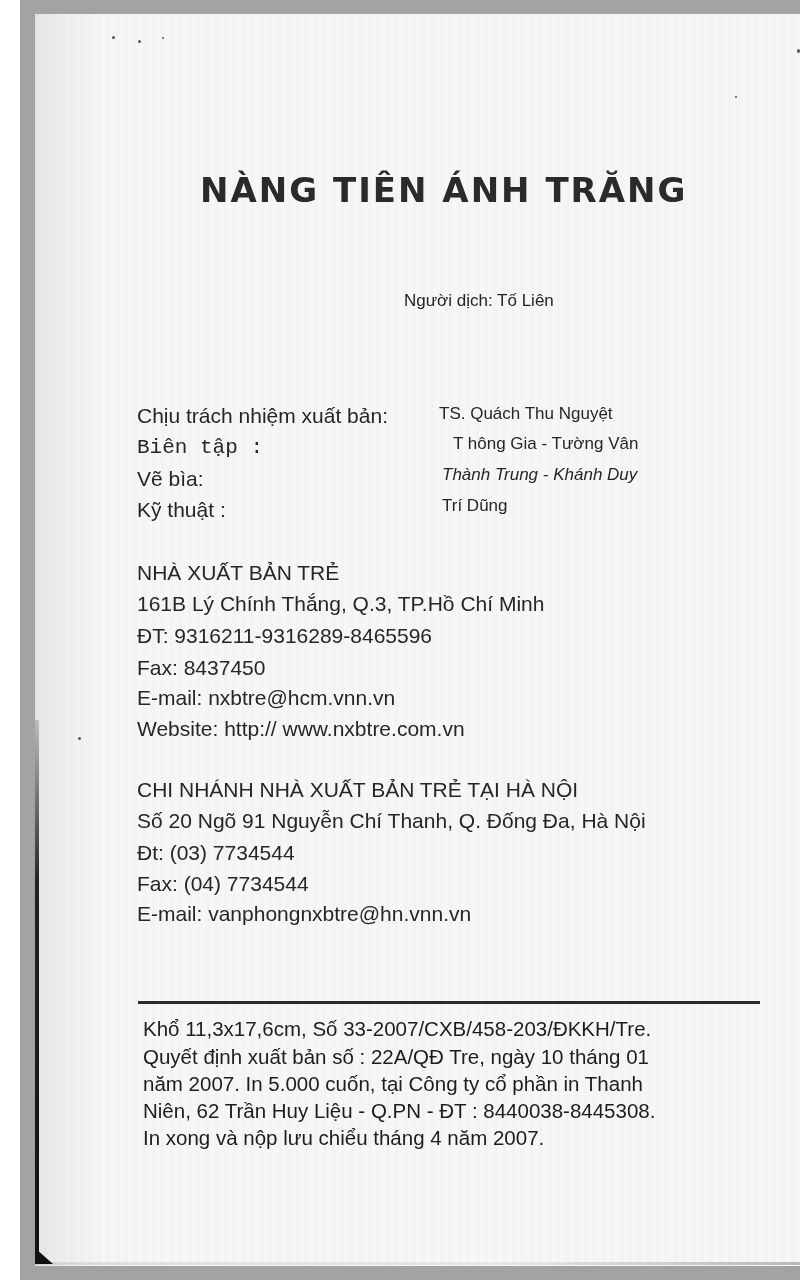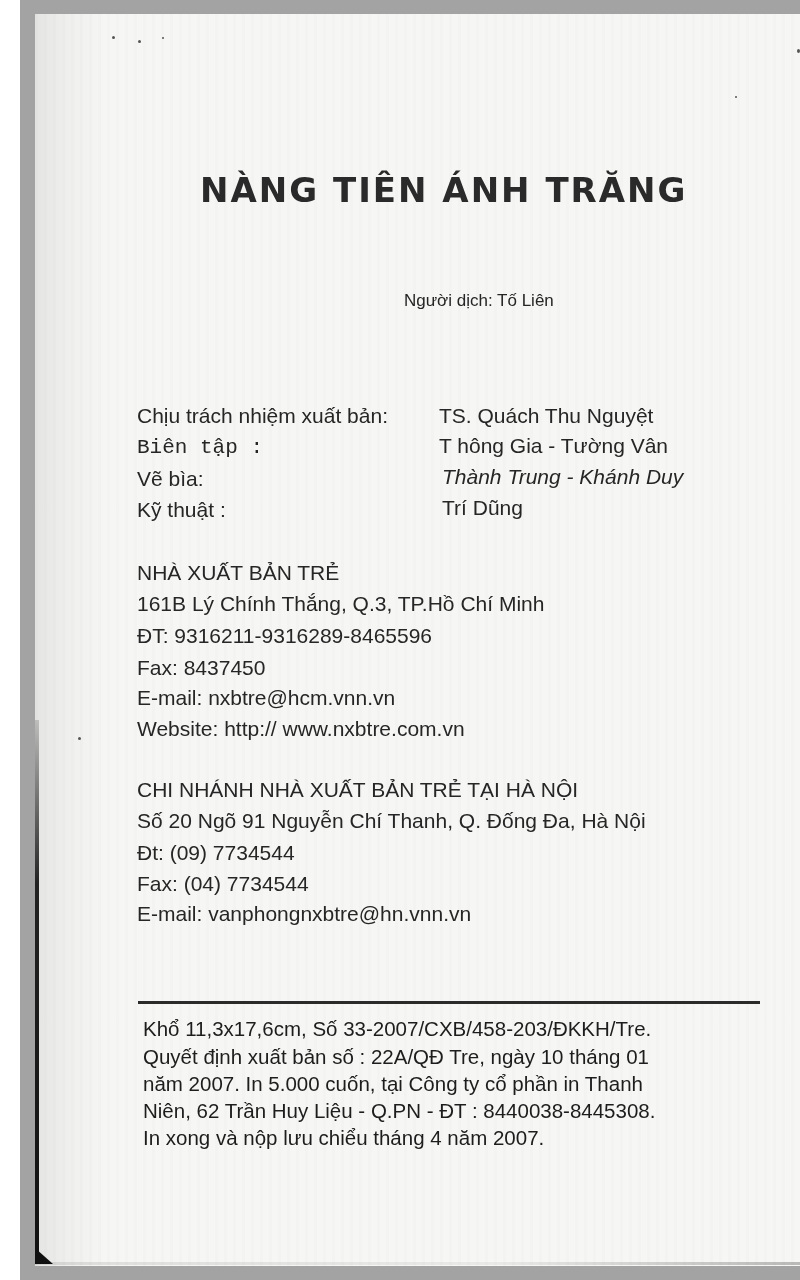--- a/index.html
+++ b/index.html
@@ -81,21 +81,21 @@
     }
     .line {
       position: absolute;
       white-space: nowrap;
       font-size: 21px;
       line-height: 26px;
       color: #262626;
     }
     .small { font-size: 17px; }
     .label { position: absolute; white-space: nowrap; font-size: 21px; color: #262626; }
-    .value { position: absolute; white-space: nowrap; font-size: 21px; color: #262626; }
+    .value { position: absolute; white-space: nowrap; font-size: 17px; color: #262626; }
 
     .rule {
       position: absolute;
       left: 118px;
       top: 1001px;
       width: 622px;
       height: 3px;
       background: #2b2b2b;
     }
     .colophon-line {
@@ -126,42 +126,42 @@
 
   <div class="title">NÀNG TIÊN ÁNH TRĂNG</div>
 
   <div class="line small" style="left:384px;top:288px;">Người dịch: Tố Liên</div>
 
   <div>
     <div class="label" style="left:117px;top:404px;">Chịu trách nhiệm xuất bản:</div>
     <div class="value" style="left:419px;top:404px;">TS. Quách Thu Nguyệt</div>
 
     <div class="label" style="left:117px;top:436px;font-family:Liberation Mono, monospace;">Biên tập :</div>
-    <div class="value" style="left:419px;top:434px;">T hông Gia   - Tường Vân</div>
+    <div class="value" style="left:433px;top:434px;">T hông Gia   - Tường Vân</div>
 
     <div class="label" style="left:117px;top:467px;">Vẽ bìa:</div>
     <div class="value" style="left:422px;top:465px;font-style:italic;">Thành Trung - Khánh Duy</div>
 
     <div class="label" style="left:117px;top:498px;">Kỹ thuật :</div>
     <div class="value" style="left:422px;top:496px;">Trí Dũng</div>
   </div>
 
   <div>
     <div class="line" style="left:117px;top:560px;">NHÀ XUẤT BẢN TRẺ</div>
     <div class="line" style="left:117px;top:591px;">161B Lý Chính Thắng, Q.3, TP.Hồ Chí Minh</div>
     <div class="line" style="left:117px;top:623px;">ĐT: 9316211-9316289-8465596</div>
     <div class="line" style="left:117px;top:655px;">Fax: 8437450</div>
     <div class="line" style="left:117px;top:685px;">E-mail: nxbtre@hcm.vnn.vn</div>
     <div class="line" style="left:117px;top:716px;">Website: http:// www.nxbtre.com.vn</div>
   </div>
 
   <div>
     <div class="line" style="left:117px;top:777px;">CHI NHÁNH NHÀ XUẤT BẢN TRẺ TẠI HÀ NỘI</div>
     <div class="line" style="left:117px;top:808px;">Số 20 Ngõ 91 Nguyễn Chí Thanh, Q. Đống Đa, Hà Nội</div>
-    <div class="line" style="left:117px;top:840px;">Đt: (09) 7734544</div>
+    <div class="line" style="left:117px;top:840px;">Đt: (03) 7734544</div>
     <div class="line" style="left:117px;top:871px;">Fax: (04) 7734544</div>
     <div class="line" style="left:117px;top:901px;">E-mail: vanphongnxbtre@hn.vnn.vn</div>
   </div>
 
   <div class="rule"></div>
 
   <div>
     <div class="colophon-line" style="top:1016px;">Khổ 11,3x17,6cm, Số 33-2007/CXB/458-203/ĐKKH/Tre.</div>
     <div class="colophon-line" style="top:1044px;">Quyết định xuất bản số : 22A/QĐ Tre, ngày 10 tháng 01</div>
     <div class="colophon-line" style="top:1071px;">năm 2007. In 5.000 cuốn, tại Công ty cổ phần in Thanh</div>

